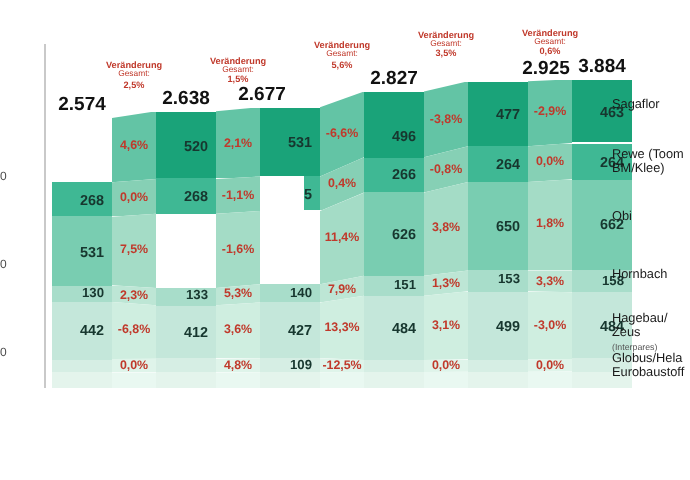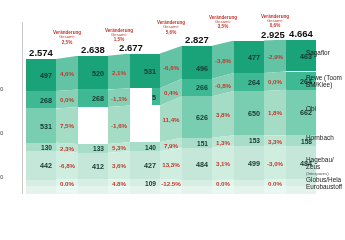--- a/index.html
+++ b/index.html
@@ -164,23 +164,20 @@
         </div>
         <div class="delta" style="top: 117.685px; height: 33.9567px; background: rgb(207, 238, 224); clip-path: polygon(0% 0%, 100% 1.35098%, 100% 99.4975%, 0% 100%);">
           <span class="delta-label">-3,0%</span>
         </div>
         <div class="delta" style="top: 151.471px; height: 6.36313px; background: rgb(223, 244, 234); clip-path: polygon(0% 2.68138%, 100% 0%, 100% 98.475%, 0% 100%);">
           <span class="delta-label">0,0%</span>
         </div>
         <div class="delta" style="top: 157.737px; height: 8.26298px; background: rgb(233, 248, 241); clip-path: polygon(0% 1.17433%, 100% 0%, 100% 100%, 0% 100%);"></div>
       </div>
       <div class="col" style="left: 0px; width: 30px;">
-        <div class="seg" style="top: 31.0224px; height: 32.0669px; background: rgb(26, 163, 121);">
-          <span class="seg-label">497</span>
-        </div>
         <div class="seg" style="top: 63.0892px; height: 17.2916px; background: rgb(63, 184, 148);">
           <span class="seg-label">268</span>
         </div>
         <div class="seg" style="top: 80.3808px; height: 34.2606px; background: rgb(121, 205, 177);">
           <span class="seg-label">531</span>
         </div>
         <div class="seg" style="top: 114.641px; height: 8.38771px; background: rgb(168, 221, 202);">
           <span class="seg-label small">130</span>
         </div>
         <div class="seg" style="top: 123.029px; height: 28.5182px; background: rgb(196, 231, 218);">
@@ -279,21 +276,21 @@
         </div>
         <div class="seg" style="top: 151.471px; height: 6.26609px; background: rgb(214, 238, 228);"></div>
         <div class="seg" style="top: 157.737px; height: 8.26298px; background: rgb(228, 244, 236);"></div>
       </div>
     </div>
 <div class="total" style="left: 22px; width: 38px; top: 47.0224px;">2.574</div>
     <div class="total" style="left: 74px; width: 38px; top: 43.6663px;">2.638</div>
     <div class="total" style="left: 112px; width: 38px; top: 41.6212px;">2.677</div>
     <div class="total" style="left: 178px; width: 38px; top: 33.7553px;">2.827</div>
     <div class="total" style="left: 238px; width: 38px; top: 28.6163px; margin-left: 16px;">2.925</div>
-    <div class="total" style="left: 282px; width: 38px; top: 27.62px;">4.664</div>
+    <div class="total" style="left: 282px; width: 38px; top: 27.62px;">3.884</div>
     <div class="totdelta" style="left: 53px; width: 28px; top: 29.6663px;">
       <span class="t1">Veränderung</span>
       <span class="t2">Gesamt:</span>
       <span class="t3">2,5%</span>
     </div>
     <div class="totdelta" style="left: 105px; width: 28px; top: 27.6212px;">
       <span class="t1">Veränderung</span>
       <span class="t2">Gesamt:</span>
       <span class="t3">1,5%</span>
     </div>

